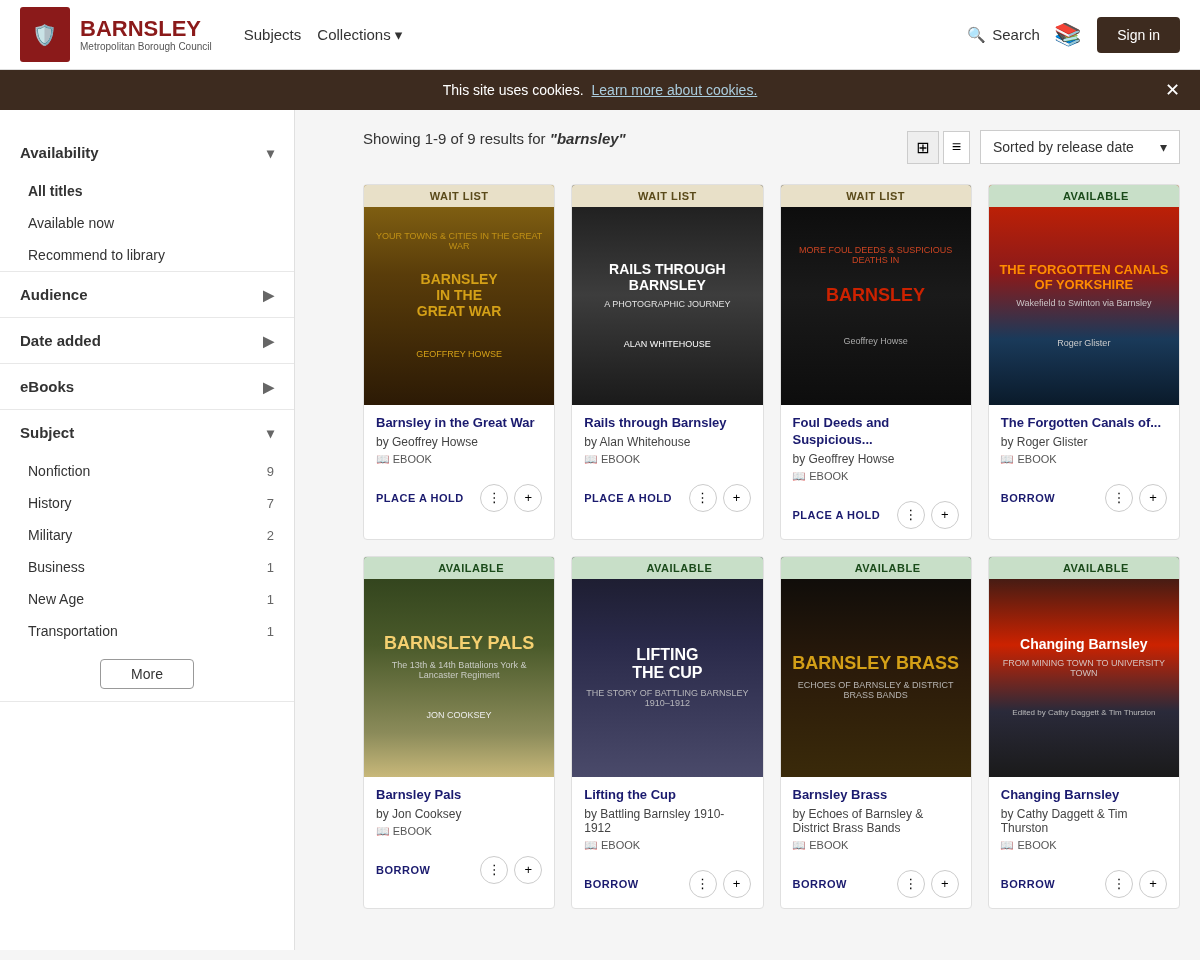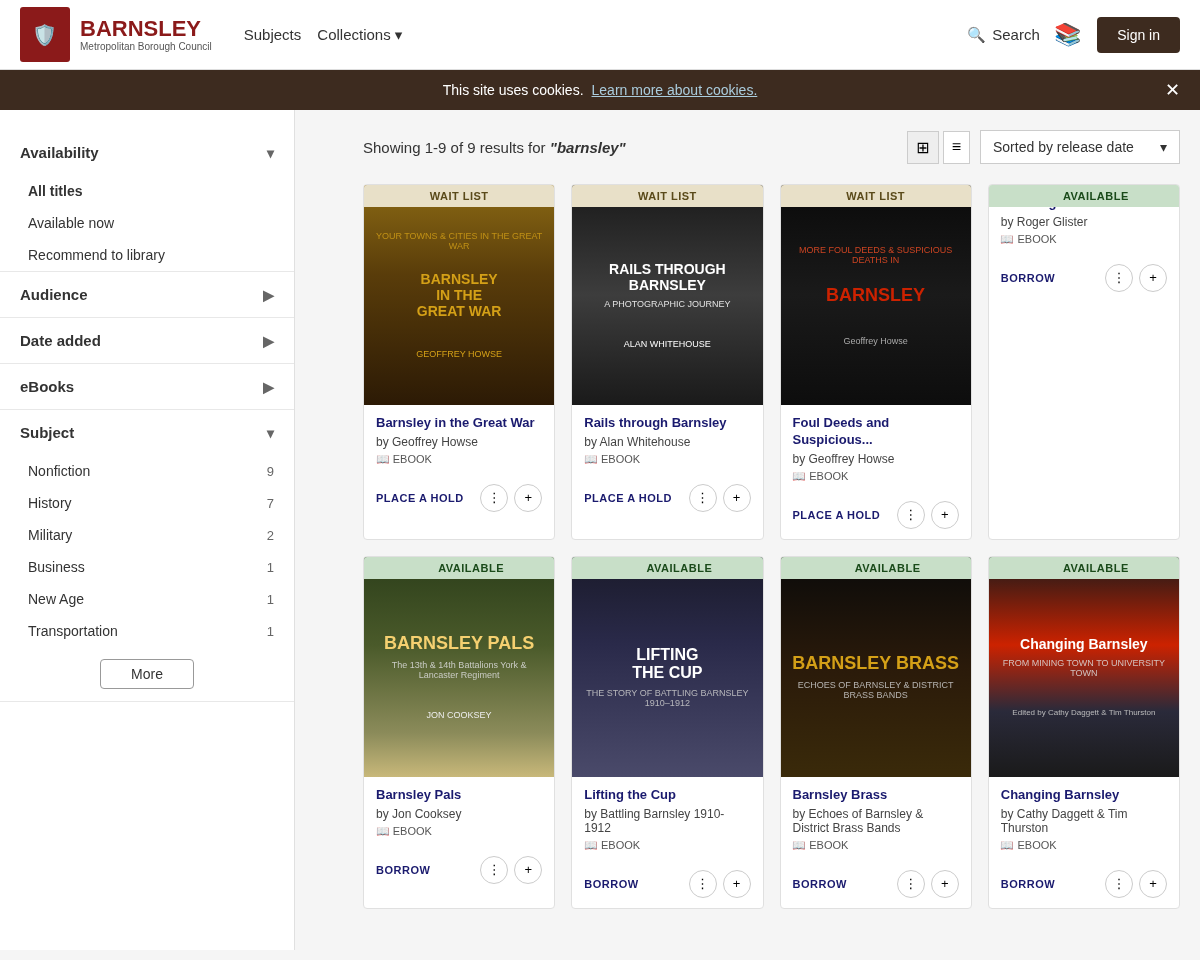--- a/index.html
+++ b/index.html
@@ -81,21 +81,21 @@
     .sidebar-count { color: #666; font-size: 13px; }
     .more-btn {
       display: block; margin: 12px auto; padding: 6px 30px;
       border: 1px solid #999; border-radius: 4px; background: white;
       cursor: pointer; font-size: 14px; color: #333;
     }
 
     
     .content { flex: 1; padding: 20px; }
     .content-header {
-      display: flex; justify-content: space-between; align-items: center;
+      display: flex; justify-content: space-between; align-items: flex-start;
       margin-bottom: 20px;
     }
     .results-text { font-size: 15px; color: #333; }
     .results-text strong { font-style: italic; }
     .content-controls { display: flex; align-items: center; gap: 10px; }
     .view-toggle { display: flex; gap: 4px; }
     .view-btn {
       padding: 6px 8px; border: 1px solid #ccc; background: white; cursor: pointer;
       font-size: 16px;
     }
@@ -385,20 +385,27 @@
           <button class="action-btn">PLACE A HOLD</button>
           <div class="action-icons">
             <button class="icon-btn">⋮</button>
             <button class="icon-btn">+</button>
           </div>
         </div>
       </div>
 
       <div class="book-card">
         <div class="book-badge badge-available">AVAILABLE</div>
+        <div class="book-cover-placeholder cover-forgotten-canals">
+          <div>
+            <div class="cover-title-text" style="color:#ff8c00;font-size:13px">THE FORGOTTEN CANALS OF YORKSHIRE</div>
+            <div class="cover-sub-text" style="color:#ddd">Wakefield to Swinton via Barnsley</div>
+            <div class="cover-author-text" style="color:#ccc">Roger Glister</div>
+          </div>
+        </div>
         <div class="book-info">
           <div class="book-title">The Forgotten Canals of...</div>
           <div class="book-author">by Roger Glister</div>
           <div class="book-format">📖 EBOOK</div>
         </div>
         <div class="book-actions">
           <button class="action-btn">BORROW</button>
           <div class="action-icons">
             <button class="icon-btn">⋮</button>
             <button class="icon-btn">+</button>

